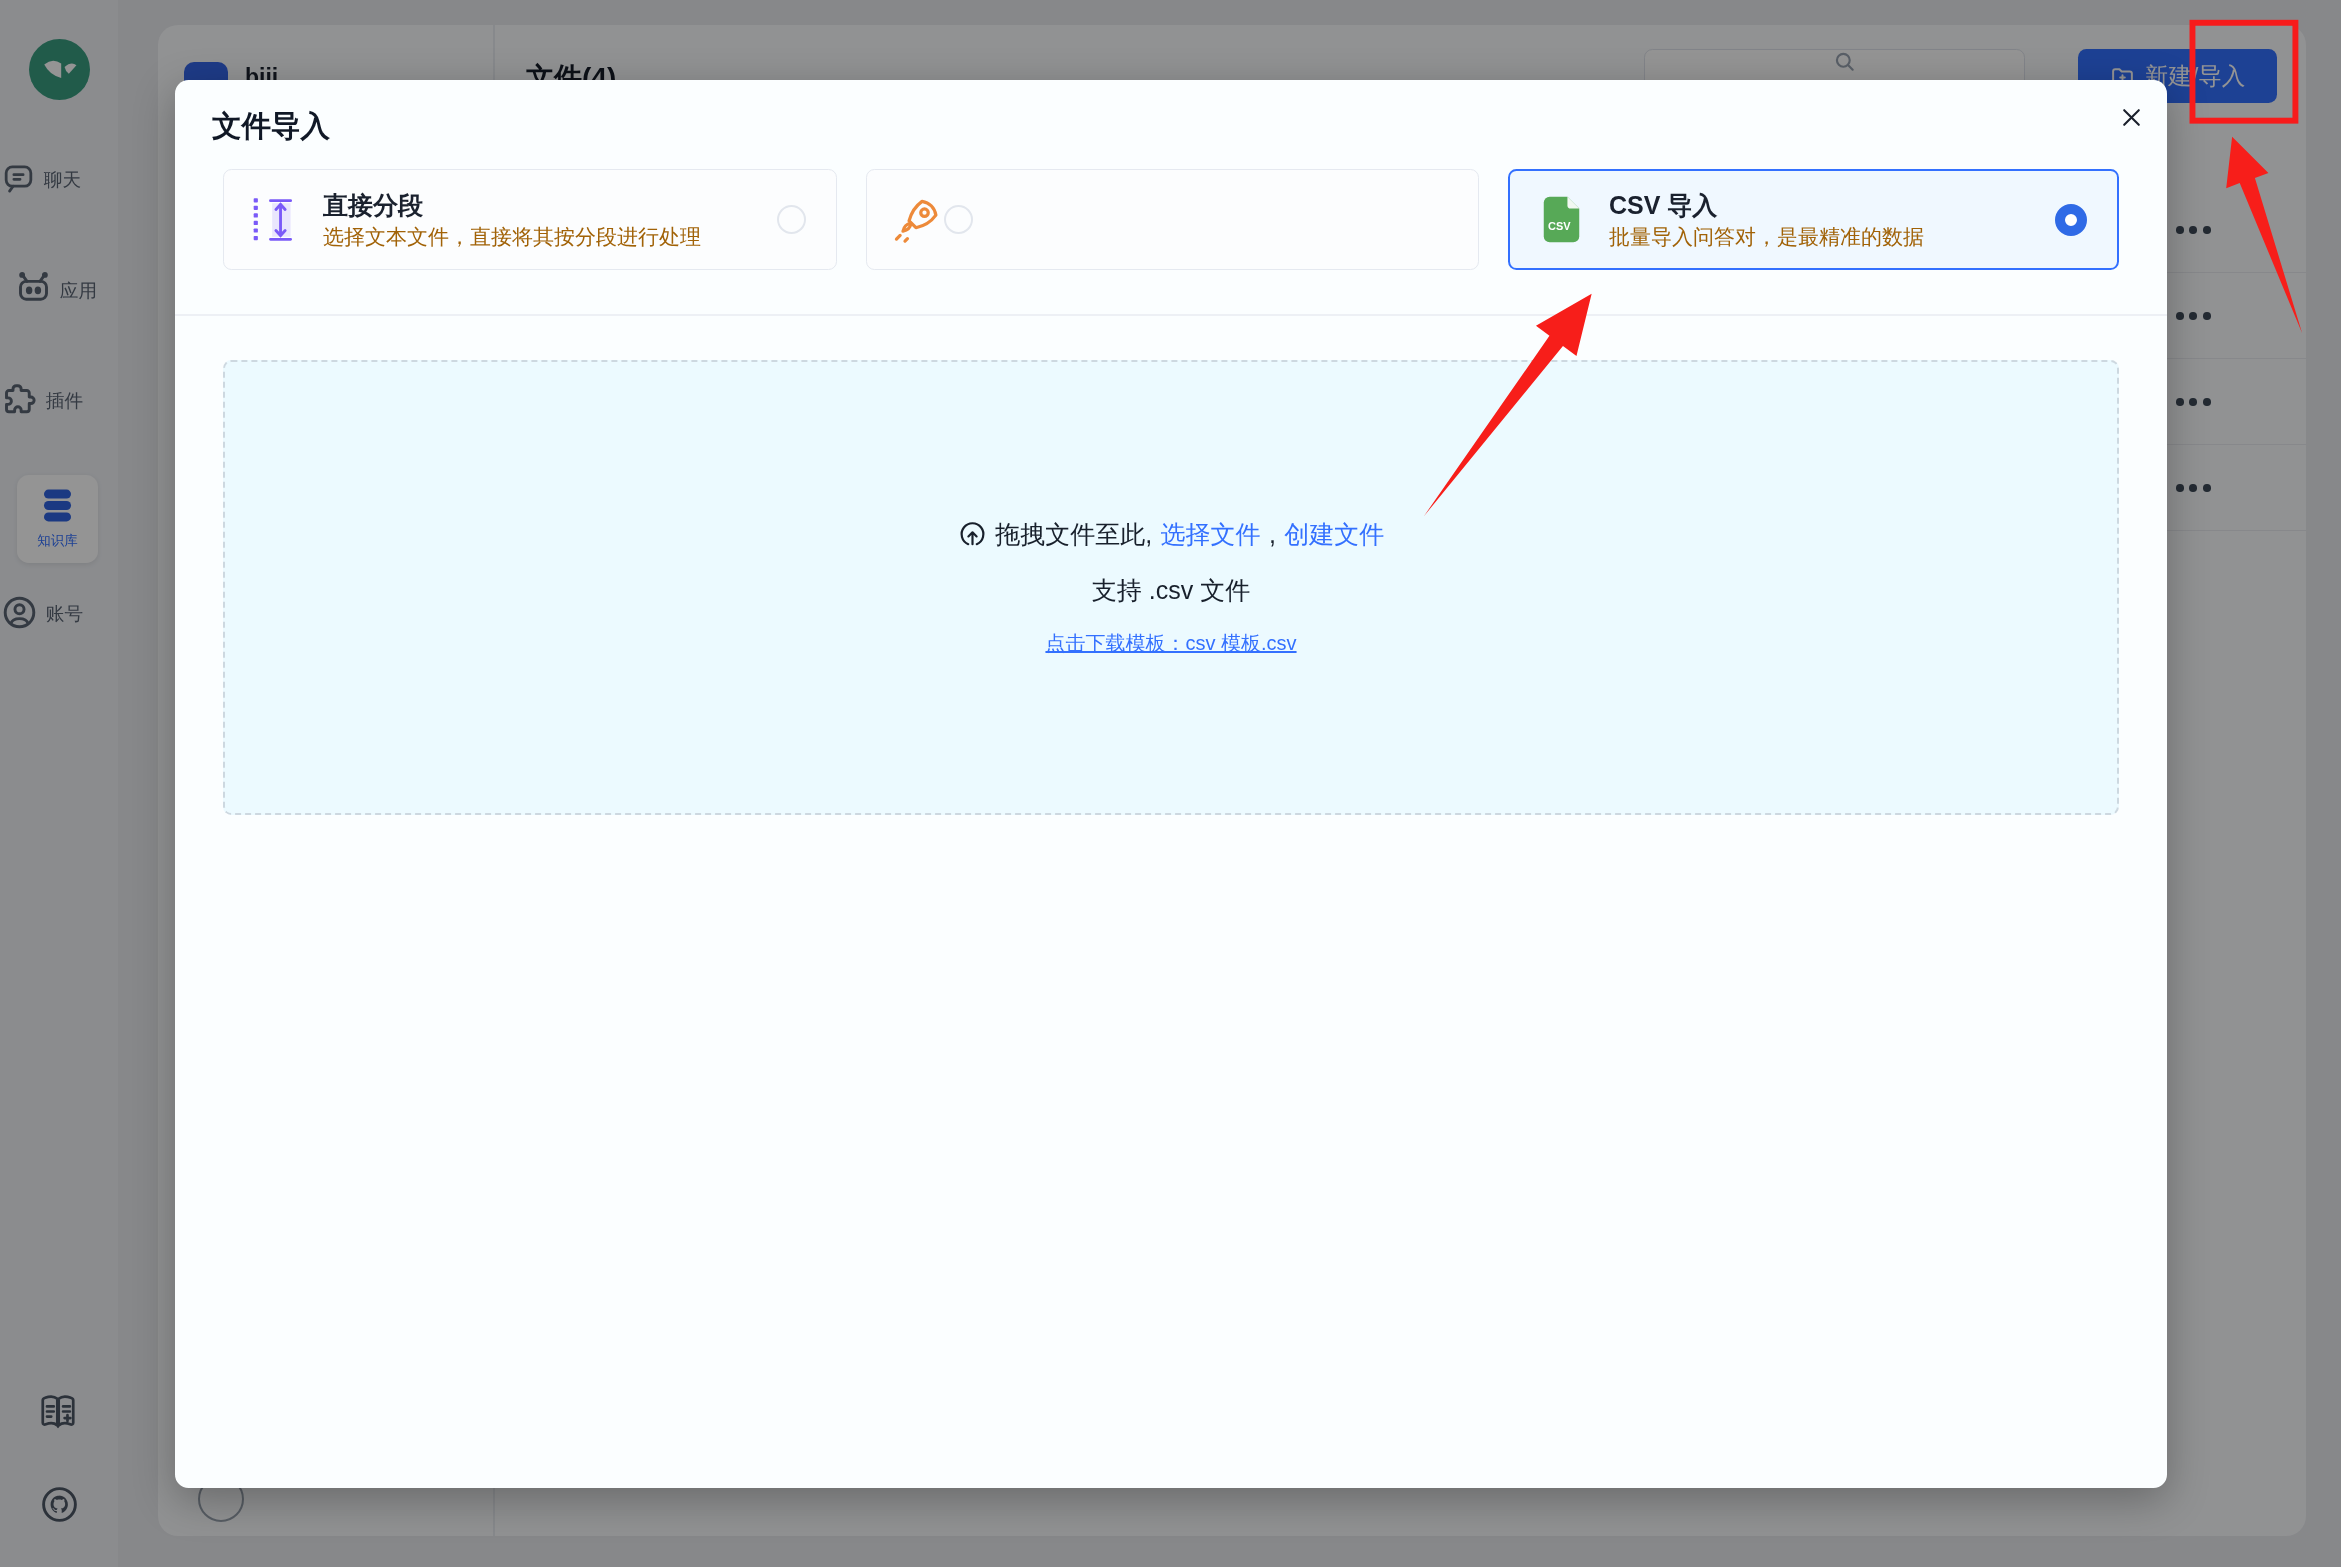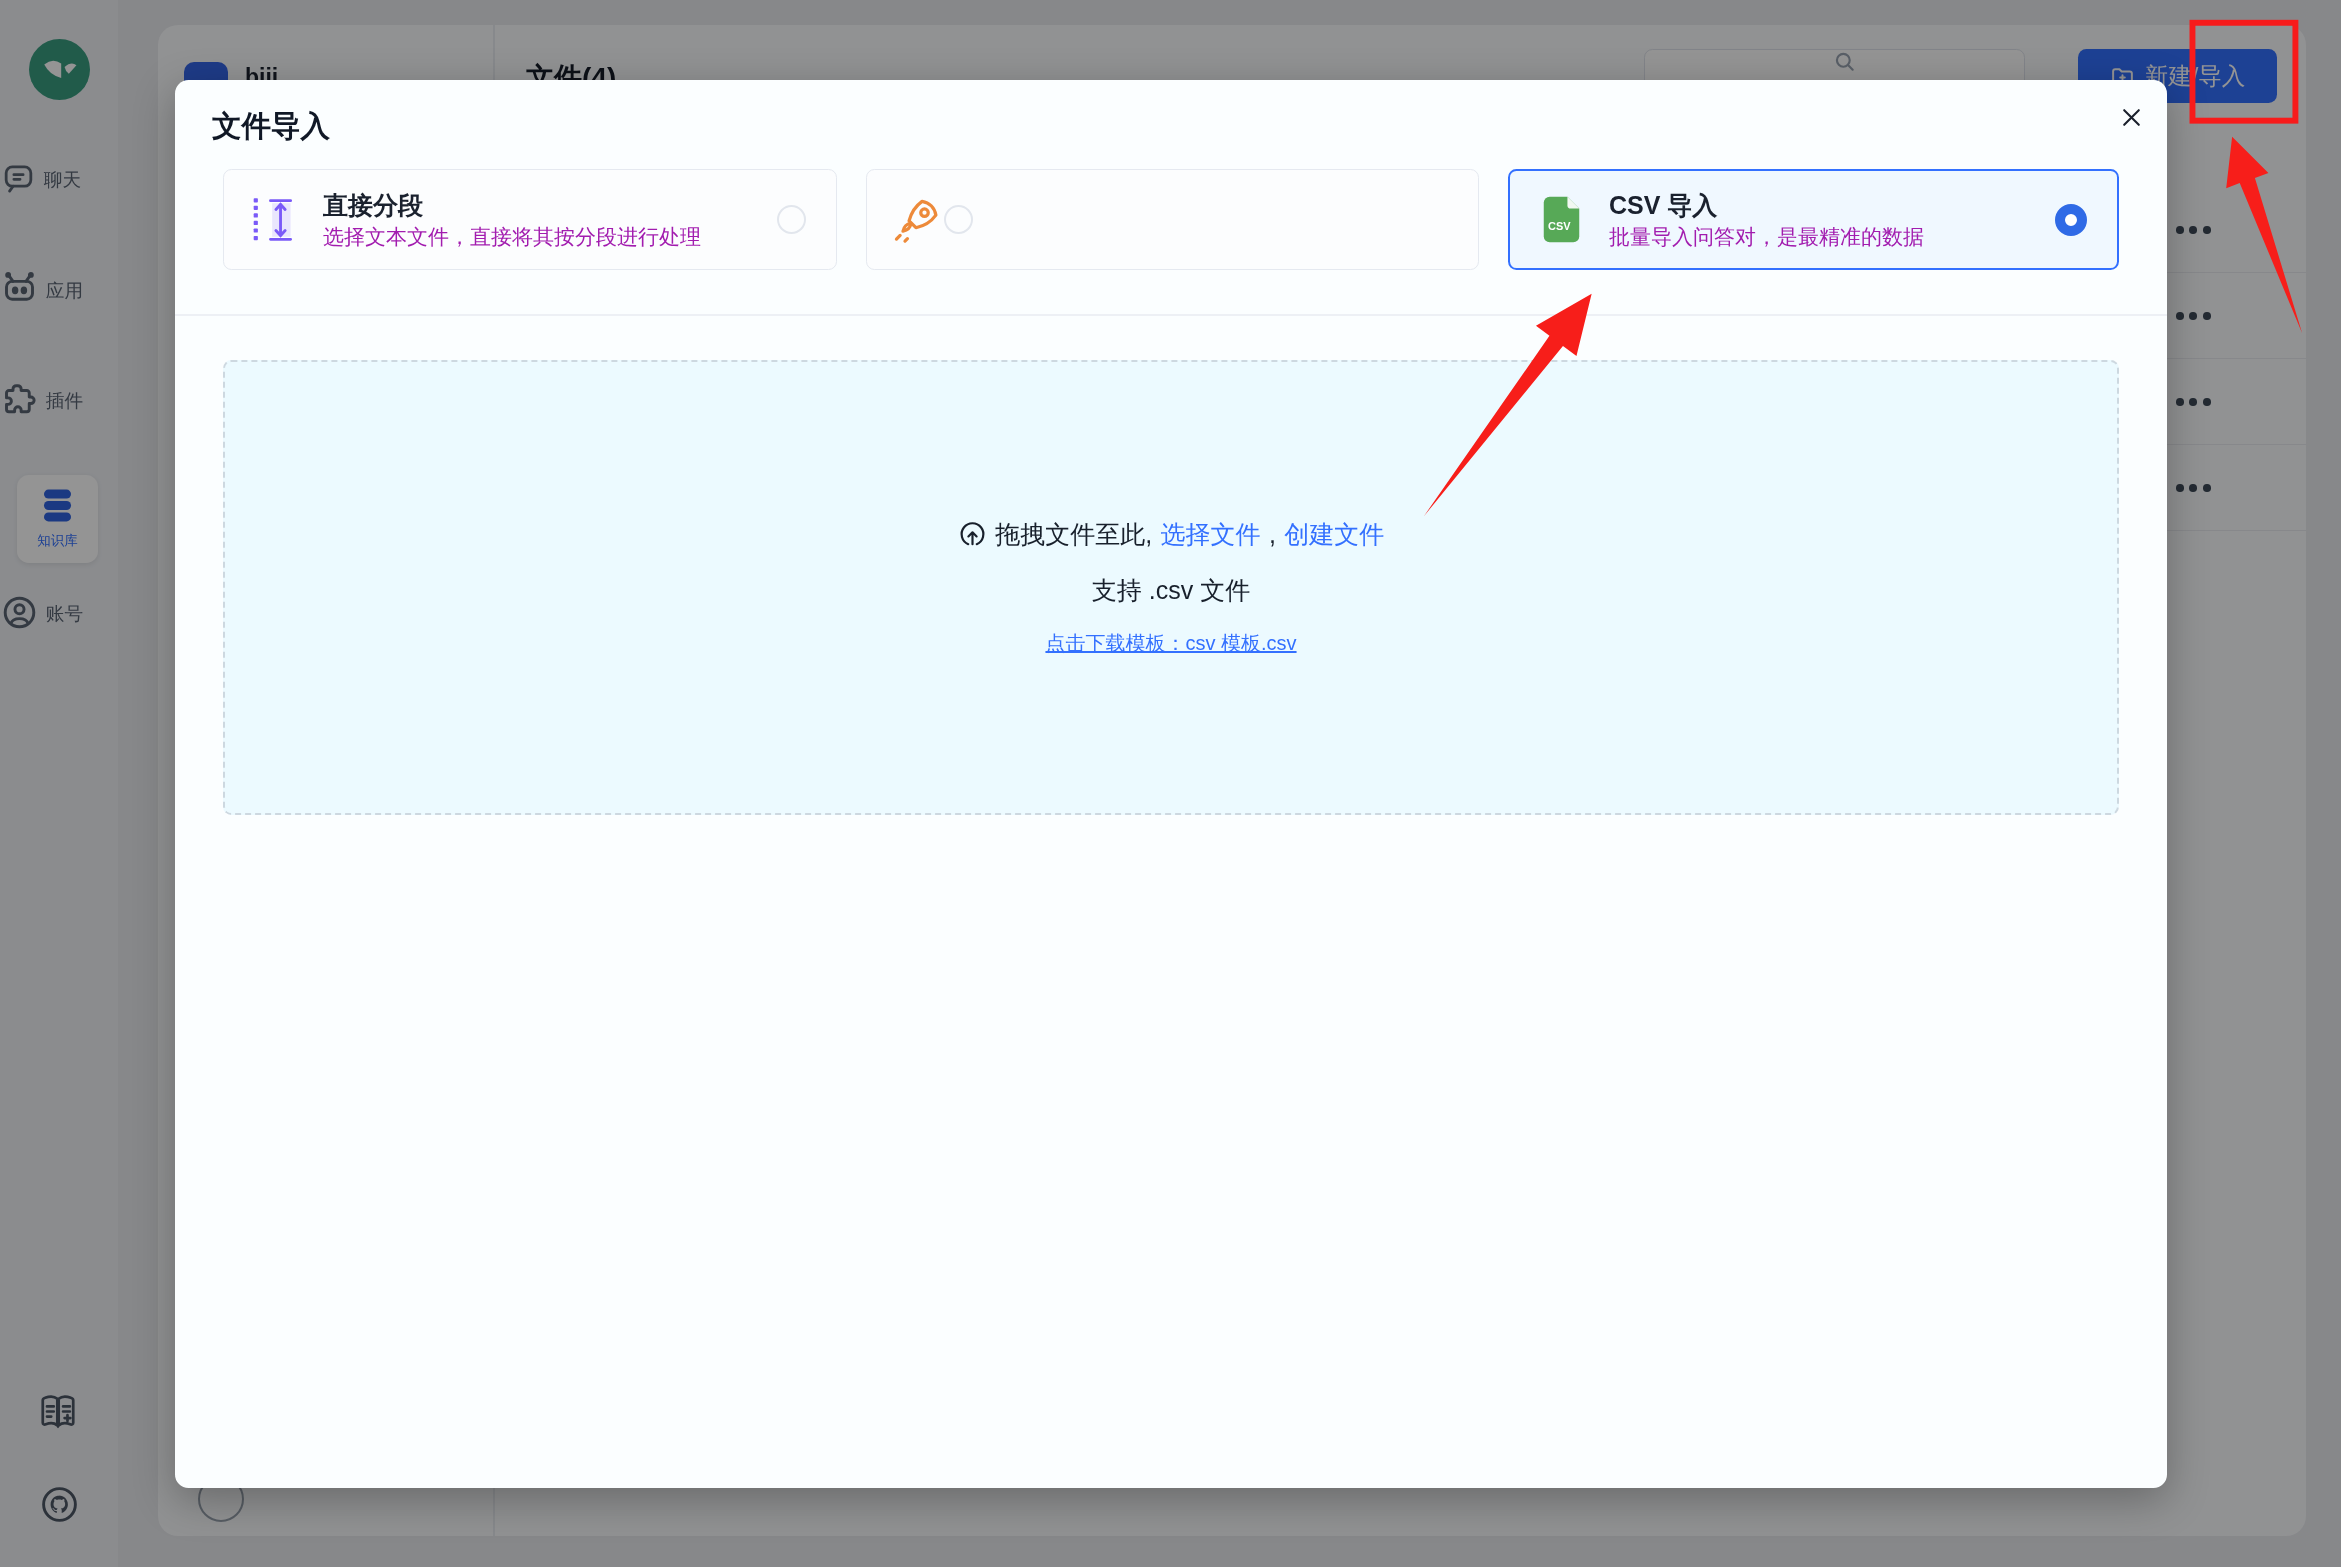--- a/index.html
+++ b/index.html
@@ -37,21 +37,21 @@
          box-shadow:0 11.8px 41px rgba(0,0,0,.28);}
   .m-title{left:37px;top:27px;font-size:29.5px;font-weight:bold;color:#101826;}
   .m-close{left:1938px;top:18.6px;width:37px;height:37px;display:flex;align-items:center;justify-content:center;
            font-size:34px;color:#1a202c;cursor:pointer;}
   .card{top:89px;height:101px;border-radius:8.4px;background:#fcfdfe;border:1.7px solid #e5e9f0;
         box-sizing:border-box;display:flex;align-items:center;padding:0 0 0 25px;}
   .card.sel{background:#f0f8ff;border:2.5px solid #3370ff;}
   .card .ic{width:52px;display:flex;justify-content:center;flex:none;}
   .card .txt{margin-left:22px;flex:1;min-width:0;}
   .card .t1{font-size:25px;color:#1a212e;font-weight:600;line-height:34px;}
-  .card .t2{font-size:21px;color:#a21caf;line-height:29px;}
+  .card .t2{font-size:21px;color:#a16207;line-height:29px;}
   .radio{width:29px;height:29px;border-radius:50%;border:2.5px solid #e2e6ed;box-sizing:border-box;margin-right:30px;flex:none;}
   .radio.on{width:32px;height:32px;border:10px solid #2f6ae6;background:#ffffff;}
   .m-divider{left:0;top:234px;width:1992px;height:1.7px;background:#edf0f5;}
   .dropzone{left:48px;top:280px;width:1896px;height:455px;background:#ecfaff;border:2.5px dashed #cdd8e0;
             border-radius:8.4px;box-sizing:border-box;display:flex;flex-direction:column;align-items:center;
             justify-content:center;gap:23px;}
   .dz1{display:flex;align-items:center;gap:8.4px;font-size:25px;color:#18202c;}
   .dz1 .blue{color:#3370ff;}
   .dz2{font-size:25px;color:#18202c;}
   .dz3{font-size:20px;color:#3370ff;text-decoration:underline;}
@@ -76,21 +76,21 @@
     <div class="abs side-item" style="top:160px;">
       <span>
         <svg width="37" height="37" viewBox="0 0 24 24" fill="none" stroke="#5a6473" stroke-width="1.8" stroke-linecap="round">
           <rect x="4" y="4.5" width="16" height="12.5" rx="4"></rect>
             <path d="M8.5 17l-2.3 3.2"></path>
           <path d="M9 9.5h6M9 12.5h4"></path>
         </svg></span>
       <span class="lbl">聊天</span>
     </div>
 
-    <div class="abs side-item" style="top:270px;">
+    <div class="abs side-item" style="top:270px;padding-left:14px;">
       <span>
         <svg width="39" height="39" viewBox="0 0 24 24" fill="none" stroke="#5a6473" stroke-width="1.8" stroke-linecap="round">
           <path d="M8 7L5.5 3.5M16 7l2.5-3.5"></path>
             <circle cx="5" cy="3" r="0.9" fill="#5a6473"></circle>
             <circle cx="19" cy="3" r="0.9" fill="#5a6473"></circle>
           <rect x="4" y="7" width="16" height="11" rx="3.5"></rect>
           <ellipse cx="9.3" cy="12.5" rx="1.1" ry="1.5" fill="#5a6473"></ellipse>
             <ellipse cx="14.7" cy="12.5" rx="1.1" ry="1.5" fill="#5a6473"></ellipse>
         </svg></span>
       <span class="lbl">应用</span>

